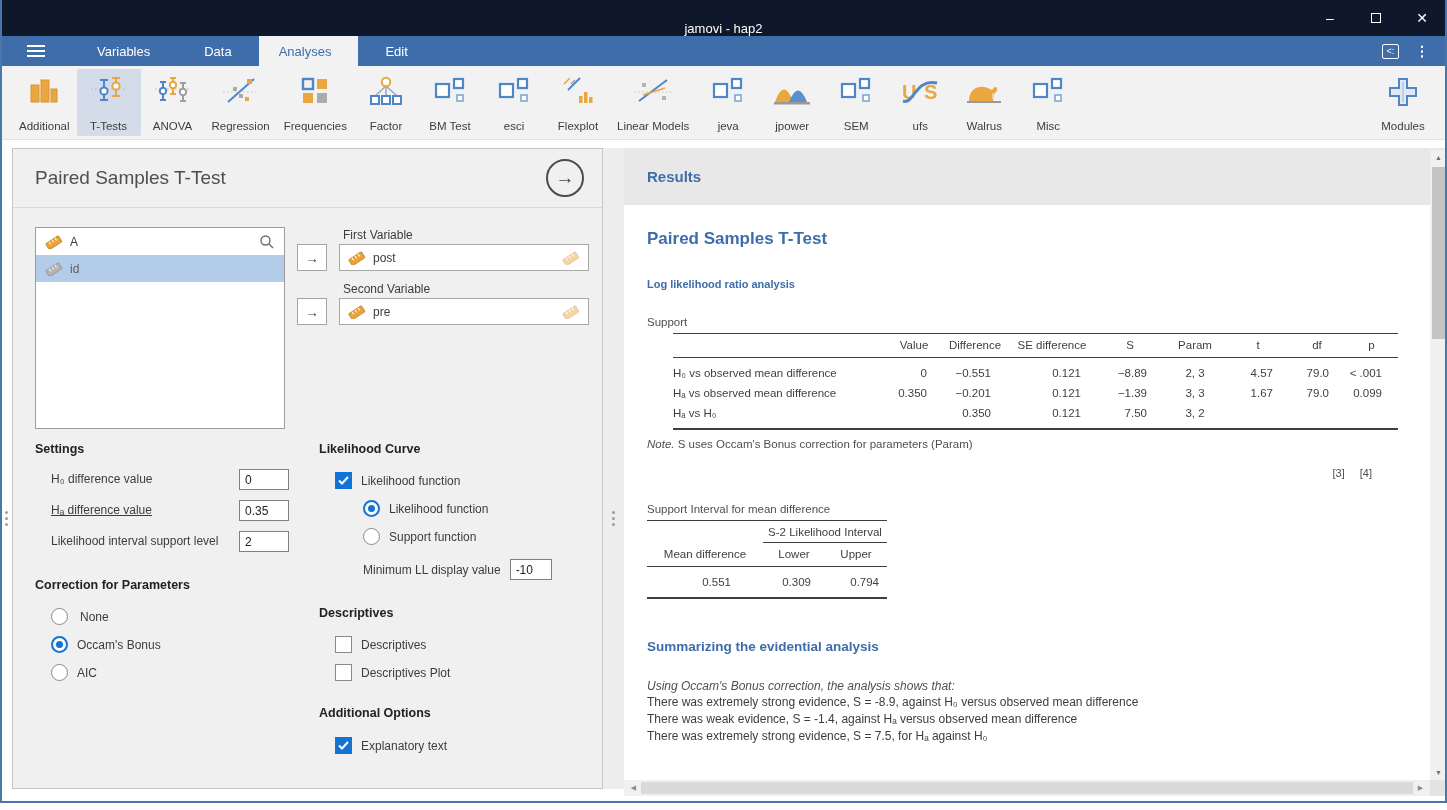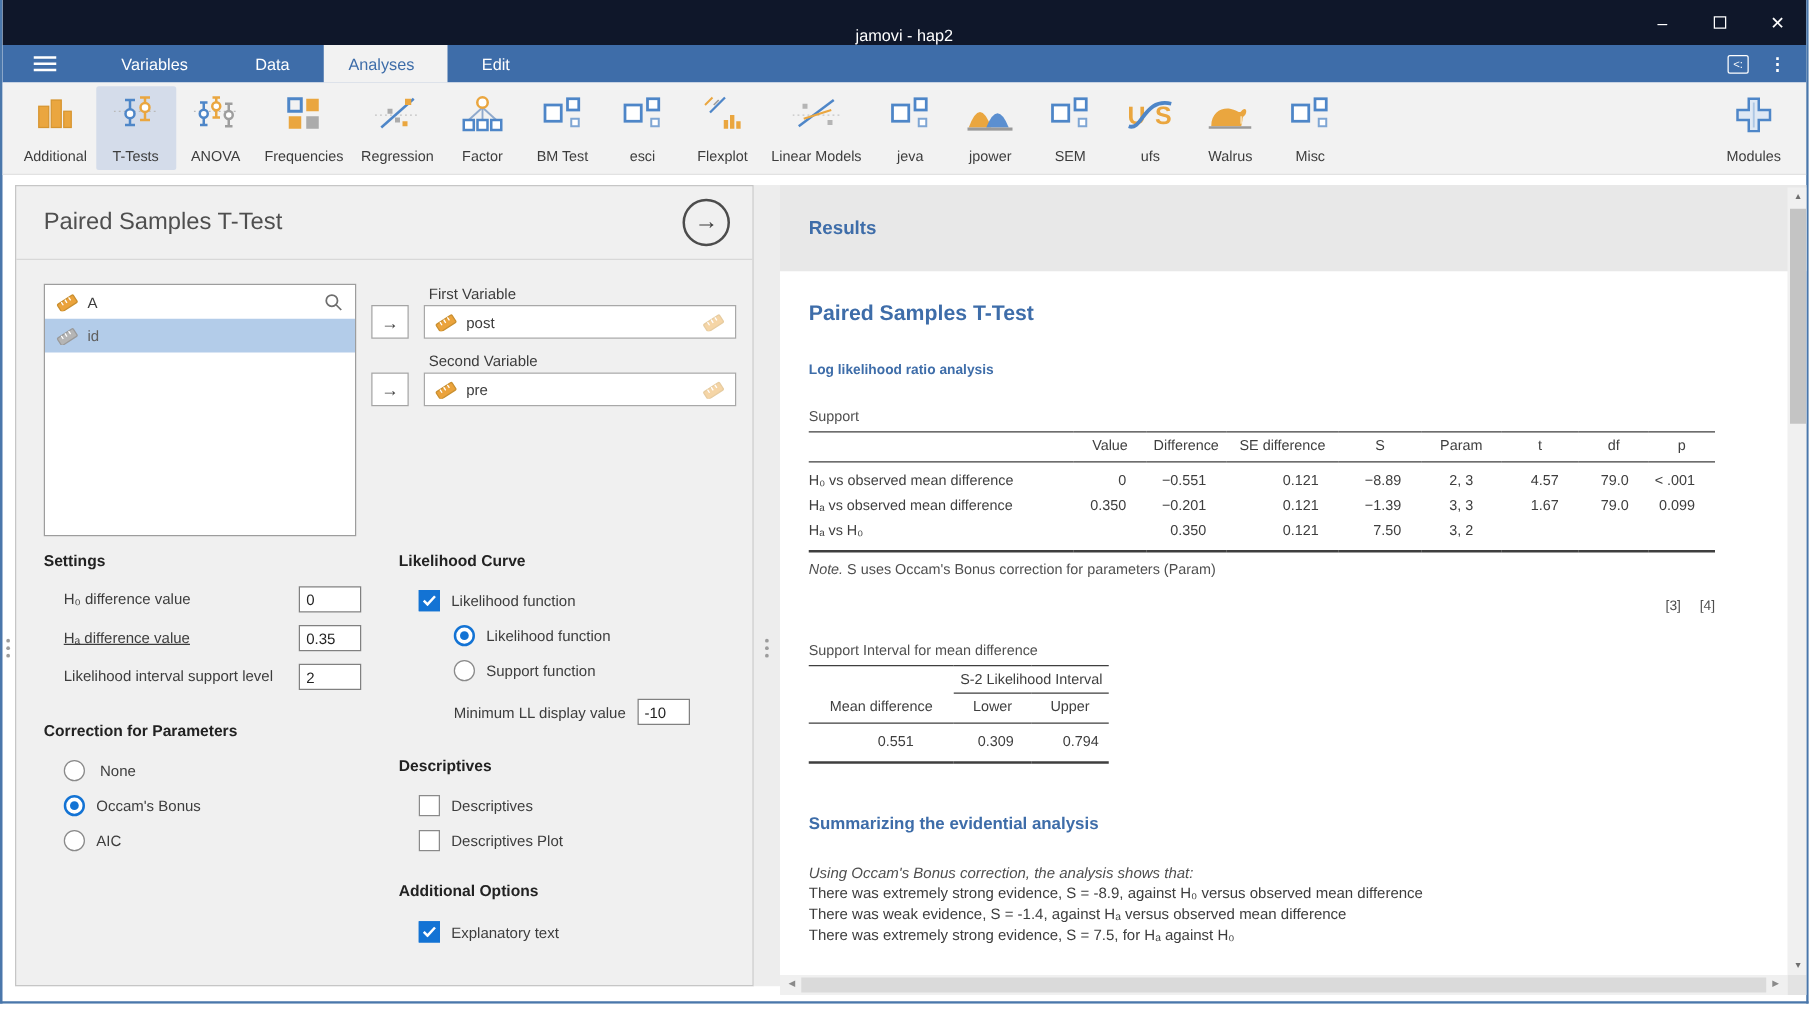--- a/index.html
+++ b/index.html
@@ -55,28 +55,28 @@
   .radio.selected{border:2px solid #1373d4;}
   .radio .dot{width:7px;height:7px;border-radius:50%;}
   .radio.selected .dot{background:#1373d4;}
   .drag-dots i{display:block;width:3px;height:3px;border-radius:50%;background:#9c9c9c;margin:3px 0;}
 
   
   .splitter{position:absolute;left:601px;top:148px;width:21px;height:641px;background:#ededed;}
 
   
   .results{position:absolute;left:622px;top:148px;width:823px;height:648px;background:#fff;}
-  .results-band{height:69px;background:#e8e8e8;display:flex;align-items:center;padding-left:23px;}
+  .results-band{height:57px;background:#e8e8e8;display:flex;align-items:center;padding-left:23px;}
   .results-band h1{margin:0;font-size:15px;color:#3e6da9;}
   .results-content{position:relative;height:575px;overflow:hidden;padding:0 40px 0 23px;}
   .res-h2{margin:24px 0 0 0;font-size:17px;color:#3e6da9;font-weight:bold;}
   .res-h3{margin:29px 0 0 0;font-size:11px;color:#3e6da9;font-weight:bold;}
   .tbl-title{margin-top:26px;font-size:11.5px;color:#4f4f4f;}
   table.jmv{border-collapse:collapse;margin-top:5px;font-size:11.5px;color:#3f3f3f;table-layout:fixed;}
-  table.support-tbl{width:725px;}
+  table.support-tbl{width:725px;margin-left:26px;}
   table.jmv th{font-weight:normal;color:#3f3f3f;}
   .support-tbl thead th{border-top:1px solid #3f3f3f;border-bottom:1px solid #3f3f3f;padding:5px 0 6px 0;text-align:center;}
   .support-tbl thead th.c0{text-align:left;}
   .support-tbl tbody td{padding:4px 0;}
   .support-tbl tbody tr:first-child td{padding-top:9px;}
   .support-tbl tbody tr:last-child td{border-bottom:2px solid #3f3f3f;padding-bottom:9px;}
   .support-tbl td.c0{text-align:left;}
   .support-tbl td.num{text-align:right;padding-right:16px;}
   .support-tbl td.ctr, .support-tbl th.ctr{text-align:center;}
   .note-line{margin-top:8px;font-size:11.5px;color:#4f4f4f;}
@@ -200,42 +200,42 @@
             <line x1="25" y1="7" x2="31" y2="7" stroke="#9e9e9e" stroke-width="2"></line>
             <line x1="25" y1="25" x2="31" y2="25" stroke="#9e9e9e" stroke-width="2"></line>
             <circle cx="28" cy="16" r="3.2" fill="#fff" stroke="#9e9e9e" stroke-width="2"></circle>
           </svg>
         </span>
       <span class="rlabel">ANOVA</span>
     </div>
 
     <div class="ritem">
       <span class="ricon">
-          <svg width="30" height="30">
-            <rect x="3" y="3" width="10" height="10" fill="none" stroke="#4e86c8" stroke-width="2.4"></rect>
-            <rect x="17" y="3" width="10" height="10" fill="#eaa63f"></rect>
-            <rect x="3" y="17" width="10" height="10" fill="#eaa63f"></rect>
-            <rect x="17" y="17" width="10" height="10" fill="#ababab"></rect>
-          </svg>
-        </span>
-      <span class="rlabel">Frequencies</span>
-    </div>
-
-    <div class="ritem">
-      <span class="ricon">
           <svg width="36" height="30">
             <line x1="0" y1="16" x2="36" y2="16" stroke="#c4c4c4" stroke-dasharray="1.5,2.5"></line>
             <line x1="5" y1="26" x2="31" y2="3" stroke="#4e86c8" stroke-width="2"></line>
             <rect x="24" y="3" width="5" height="5" fill="#eaa63f"></rect>
             <rect x="10" y="11" width="4" height="4" fill="#ababab"></rect>
             <rect x="16" y="18" width="4" height="4" fill="#ababab"></rect>
             <rect x="22" y="21" width="4" height="4" fill="#eaa63f"></rect>
           </svg>
         </span>
       <span class="rlabel">Regression</span>
+    </div>
+
+    <div class="ritem">
+      <span class="ricon">
+          <svg width="30" height="30">
+            <rect x="3" y="3" width="10" height="10" fill="none" stroke="#4e86c8" stroke-width="2.4"></rect>
+            <rect x="17" y="3" width="10" height="10" fill="#eaa63f"></rect>
+            <rect x="3" y="17" width="10" height="10" fill="#eaa63f"></rect>
+            <rect x="17" y="17" width="10" height="10" fill="#ababab"></rect>
+          </svg>
+        </span>
+      <span class="rlabel">Frequencies</span>
     </div>
 
     <div class="ritem">
       <span class="ricon">
           <svg width="36" height="30">
             <line x1="18" y1="10" x2="7" y2="20" stroke="#8fa9cc" stroke-width="1.5"></line>
             <line x1="18" y1="10" x2="18" y2="20" stroke="#8fa9cc" stroke-width="1.5"></line>
             <line x1="18" y1="10" x2="29" y2="20" stroke="#8fa9cc" stroke-width="1.5"></line>
             <circle cx="18" cy="6" r="4.2" fill="#fff" stroke="#eaa63f" stroke-width="2"></circle>
             <rect x="3" y="20" width="8" height="8" fill="#fff" stroke="#4e86c8" stroke-width="2"></rect>

